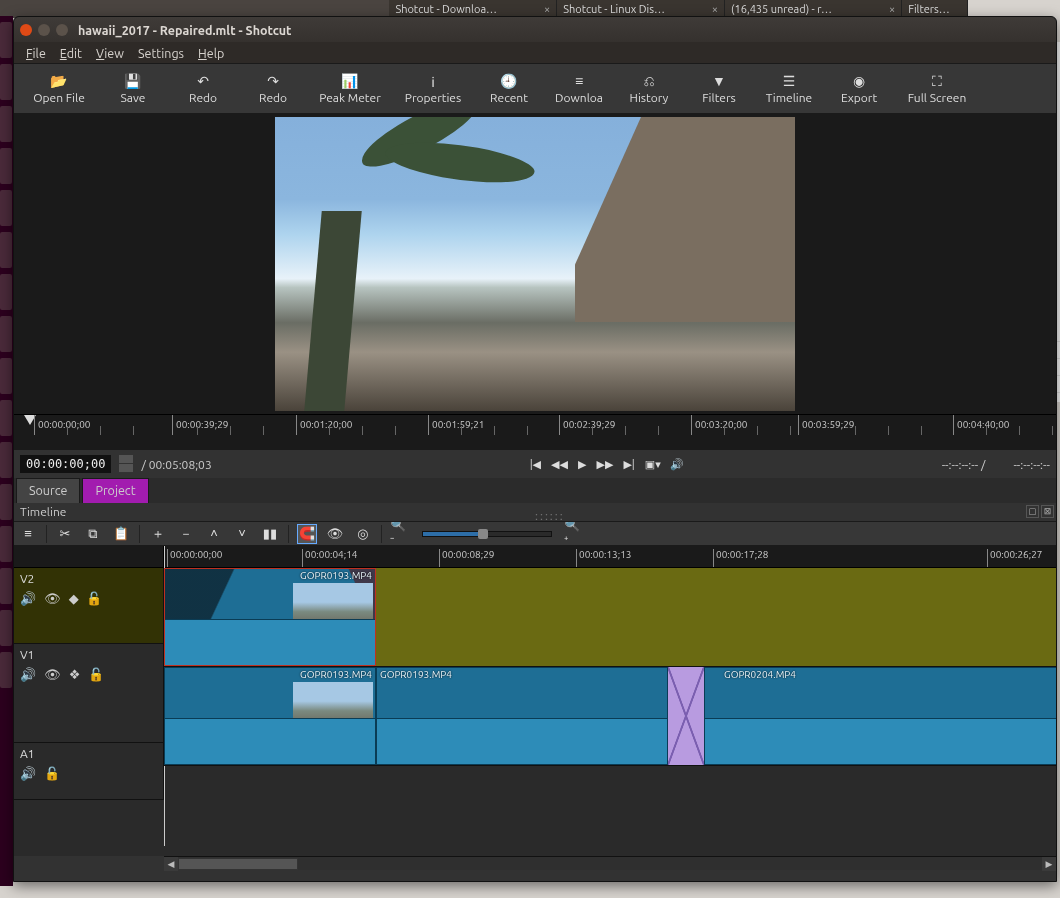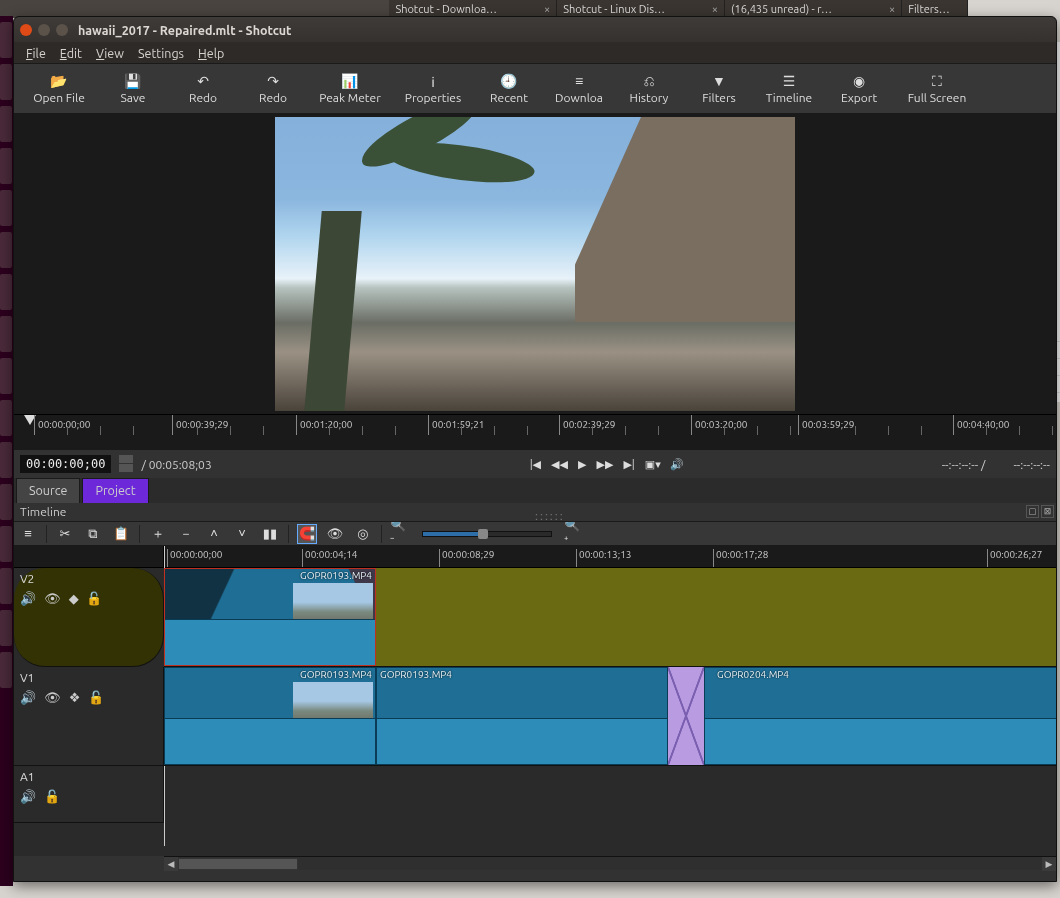--- a/index.html
+++ b/index.html
@@ -43,21 +43,21 @@
 
   .transport { height:28px; background:#323232; display:flex; align-items:center; padding:0 6px; gap:8px; font-size:12px; }
   .transport .tc-box { background:#111; padding:2px 6px; color:#eee; font-family:monospace; font-size:12px; }
   .spinner { width:14px; height:18px; background:#555; display:flex; flex-direction:column;}
   .spinner div{flex:1;border-bottom:1px solid #333;}
   .transport .controls { margin-left:310px; display:flex; gap:10px; color:#ddd; font-size:11px;}
   .transport .controls span{cursor:default;}
   .transport .right { margin-left:auto; display:flex; gap:28px; font-family:monospace; color:#ccc;}
 
   .tabs2 { height:25px; background:#2b2b2b; display:flex; }
-  .tab2 { padding:4px 12px; font-size:12.5px; color:#ccc; background:#6d28d9; border:1px solid #1a1a1a; border-bottom:none; margin-left:2px;}
+  .tab2 { padding:4px 12px; font-size:12.5px; color:#ccc; background:#a21caf; border:1px solid #1a1a1a; border-bottom:none; margin-left:2px;}
   .tab2.active { background:#444; }
 
   .panel-title { height:19px; background:#323232; font-size:12px; padding:2px 6px; color:#ccc; border-bottom:1px solid #1a1a1a; position:relative;}
   .panel-title .drag-hint{position:absolute; left:50%; top:6px; letter-spacing:2px; color:#777;}
   .panel-title .pbtns{position:absolute; right:2px; top:2px; display:flex; gap:2px;}
   .panel-title .pbtns span{width:13px;height:13px;border:1px solid #555;font-size:9px;text-align:center;line-height:11px;color:#aaa;}
 
   .tl-toolbar { height:24px; background:#373737; display:flex; align-items:center; padding:0 4px; gap:8px; border-bottom:1px solid #1a1a1a;}
   .tl-toolbar .tlbtn { width:20px; height:20px; display:flex; align-items:center; justify-content:center; color:#ddd; font-size:13px;}
   .tl-toolbar .tlbtn.active { background:#555; border:1px solid #6af; }
@@ -65,21 +65,21 @@
   .zoom-slider { width:130px; height:6px; background:#2a2a2a; border:1px solid #111; position:relative; margin:0 4px;}
   .zoom-slider .fill{position:absolute;left:0;top:0;height:100%;width:45%;background:#2d6ea8;}
   .zoom-slider .thumb{position:absolute;left:43%;top:-3px;width:10px;height:10px;background:#888;border-radius:2px;}
 
   .tl-body { display:flex; height:310px; background:#2a2a2a; }
   .track-headers { width:150px; background:#2a2a2a; }
   .th-ruler { height:22px; background:#1a1a1a; border-bottom:1px solid #000; border-right:1px solid #000;}
   .th { border-bottom:1px solid #111; border-right:1px solid #111; padding:4px 6px; font-size:12px; color:#ddd;}
   .th .lbl { margin-bottom:6px; }
   .th .icons { display:flex; gap:8px; font-size:13px; color:#ccc;}
-  .th.v2 { height:99px; background:#323205;border-radius:31px;}
+  .th.v2 { height:76px; background:#323205;}
   .th.v1 { height:99px; background:#2a2a2a;}
   .th.a1 { height:57px; background:#2a2a2a;}
 
   .track-area { flex:1; overflow:hidden; position:relative; background:#2a2a2a;}
   .tl-ruler2 { height:22px; background:#1a1a1a; position:relative; font-size:10px; color:#ccc; border-bottom:1px solid #000;}
   .tl-ruler2 .t2 { position:absolute; top:3px; border-left:1px solid #888; padding-left:2px; height:18px;}
   .tl-ruler2 .playline{ position:absolute; left:0; top:0; width:1px; height:300px; background:#ccc;}
 
   .lane { position:relative; border-bottom:1px solid #111; }
   .lane.v2 { height:99px; background:#6a6a12;}
@@ -383,21 +383,21 @@
           <span class="cname">GOPR0193.MP4</span>
           <div class="thumb"></div>
           <div class="wave"></div>
         </div>
         <div class="clip" style="left:212px;width:292px">
           <span class="cname" style="left:3px;right:auto">GOPR0193.MP4</span>
           <div class="wave"></div>
         </div>
         <div class="trans" style="left:504px;width:36px"></div>
         <div class="clip" style="left:540px;width:520px">
-          <span class="cname" style="left:12px;right:auto">GOPR0204.MP4</span>
+          <span class="cname" style="left:19px;right:auto">GOPR0204.MP4</span>
           <div class="wave"></div>
         </div>
       </div>
 
     </div>
   </div>
 
   <div class="scroll-h">
     <span class="arrow" style="left:0">◀</span>
     <div class="sthumb" style="left:14px"></div>

